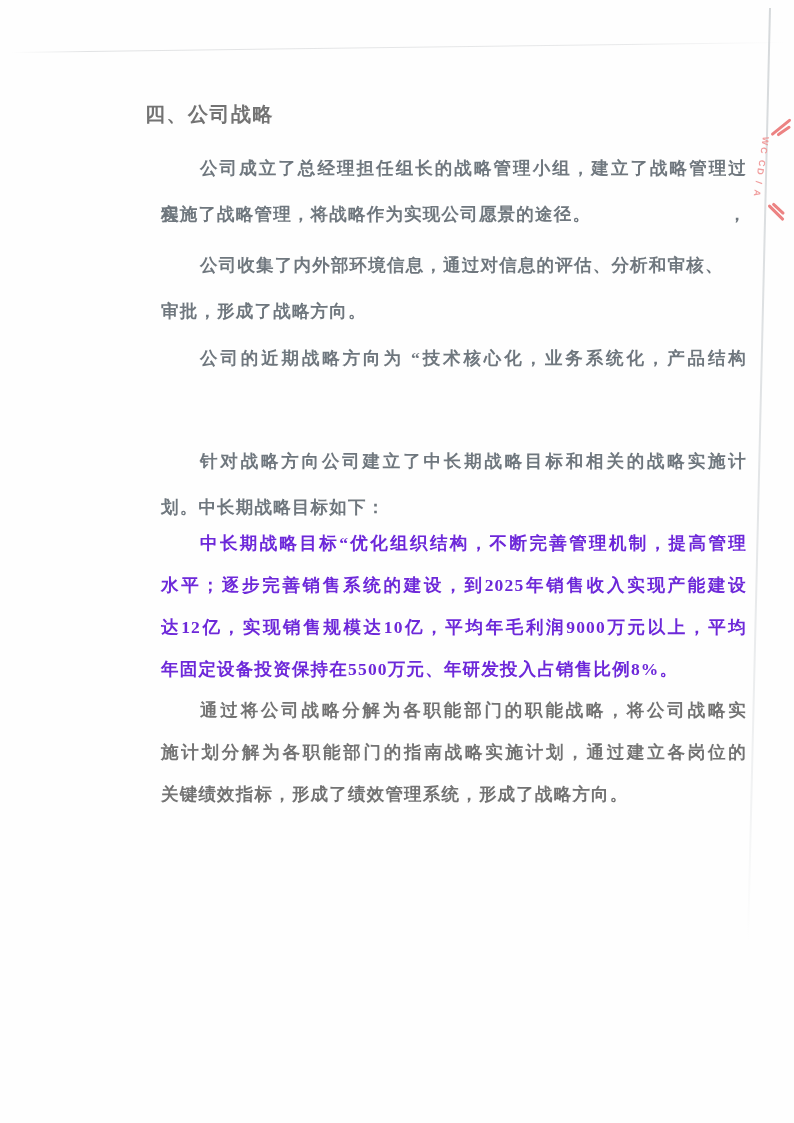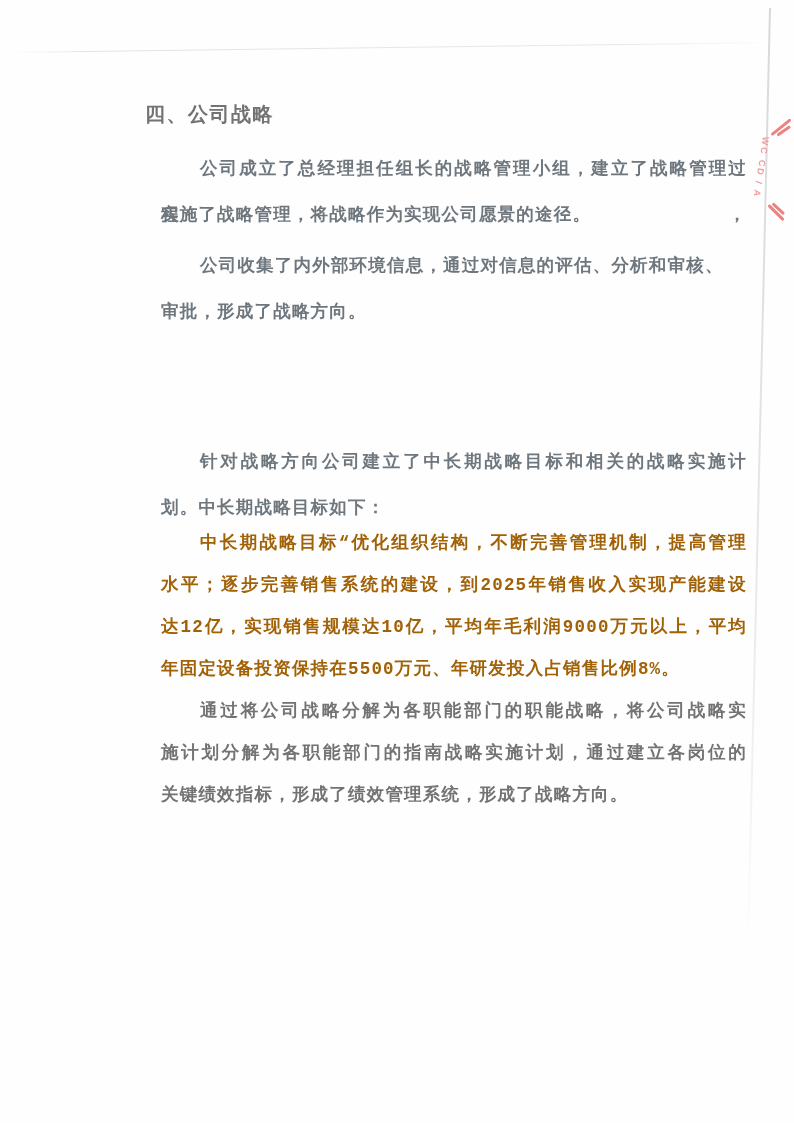--- a/index.html
+++ b/index.html
@@ -94,21 +94,21 @@
   .para .tl.full { text-align-last: justify; }
   .para .tl.first { text-indent: 39px; }
 
   .lh46 .tl { line-height: 46px; height: 46px; }
   .lh42 .tl { line-height: 42px; height: 42px; }
 
   .p0 { top: 129px; }
   .p1 { top: 226px; }
   .p2 { top: 319px; }
   .p3 { top: 422px; }
-  .p4 { top: 506px; color: #a16207; font-family: Liberation Mono, monospace; }
+  .p4 { top: 506px; color: #6d28d9; }
   .p5 { top: 673px; color: #737373; }
 </style>
 </head>
 <body>
 
 <div class="page">
 
   <div class="fold-line"></div>
   <div class="edge-line"></div>
 
@@ -126,20 +126,21 @@
     <div class="tl first full">公司成立了总经理担任组长的战略管理小组，建立了战略管理过程，</div>
     <div class="tl">实施了战略管理，将战略作为实现公司愿景的途径。</div>
   </div>
 
   <div class="para lh46 p1">
     <div class="tl first">公司收集了内外部环境信息，通过对信息的评估、分析和审核、</div>
     <div class="tl">审批，形成了战略方向。</div>
   </div>
 
   <div class="para lh46 p2">
+    <div class="tl first full">公司的近期战略方向为 “技术核心化，业务系统化，产品结构</div>
   </div>
 
   <div class="para lh46 p3">
     <div class="tl first full">针对战略方向公司建立了中长期战略目标和相关的战略实施计</div>
     <div class="tl">划。中长期战略目标如下：</div>
   </div>
 
   <div class="para lh42 p4">
     <div class="tl first full">中长期战略目标“优化组织结构，不断完善管理机制，提高管理</div>
     <div class="tl full">水平；逐步完善销售系统的建设，到2025年销售收入实现产能建设</div>

